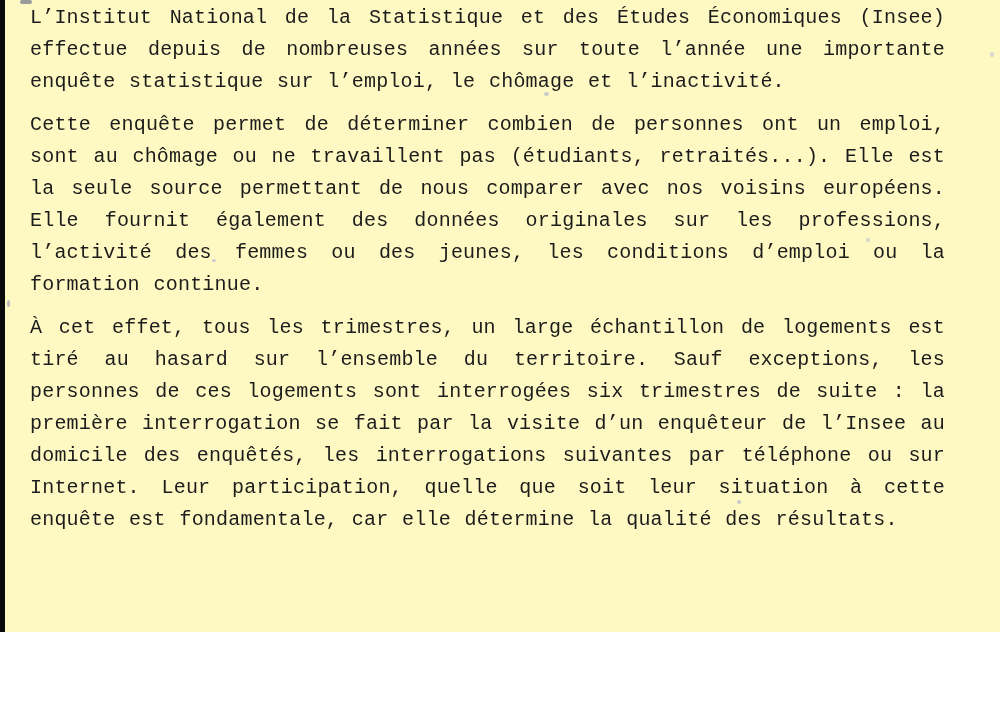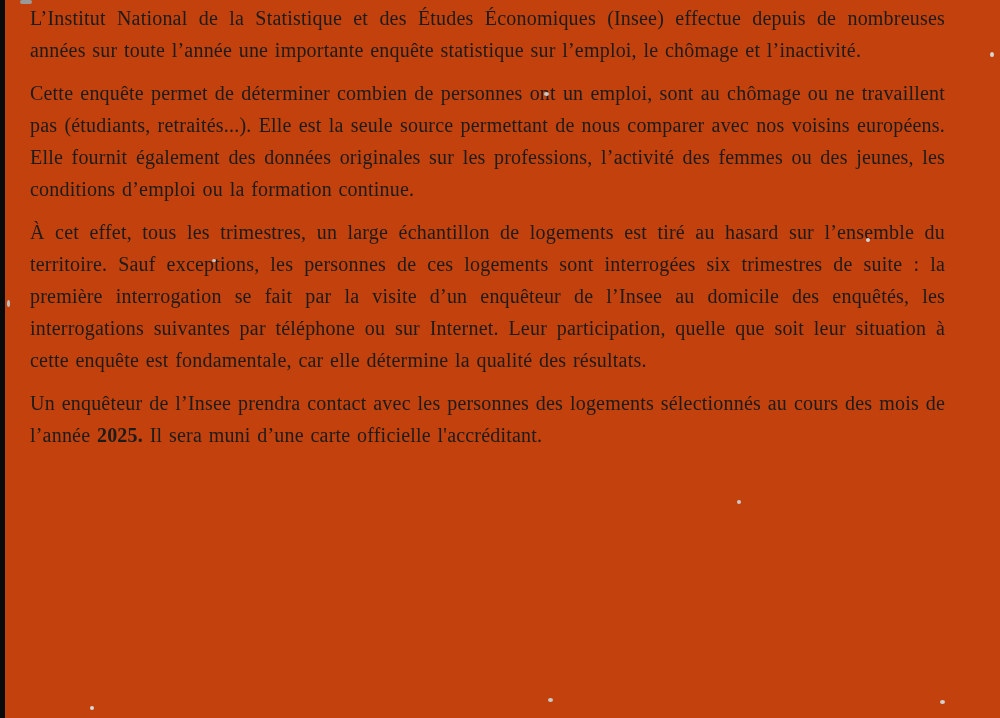--- a/index.html
+++ b/index.html
@@ -3,24 +3,24 @@
 <meta charset="utf-8">
 <style>
   html, body {
     margin: 0;
     padding: 0;
     background: #ffffff;
   }
   .page {
     position: relative;
     width: 1000px;
-    height: 718px;
-    background: #c2410c;
+    height: 632px;
+    background: #fef9c3;
     overflow: hidden;
-    font-family: Liberation Serif, serif;
+    font-family: Liberation Mono, monospace;
     color: #1c1c1c;
   }
   
   .scan-bar {
     position: absolute;
     left: 0;
     top: 0;
     width: 5px;
     height: 100%;
     background: #0a0a0a;
@@ -71,21 +71,20 @@
 
   <div class="content">
 
     <p>L’Institut National de la Statistique et des Études Économiques (Insee) effectue depuis de nombreuses années sur toute l’année une importante enquête statistique sur l’emploi, le chômage et l’inactivité.</p>
 
     <p>Cette enquête permet de déterminer combien de personnes ont un emploi, sont au chômage ou ne travaillent pas (étudiants, retraités...). Elle est la seule source permettant de nous comparer avec nos voisins européens. Elle fournit également des données originales sur les professions, l’activité des femmes ou des jeunes, les conditions d’emploi ou la formation continue.</p>
 
     <p>À cet effet, tous les trimestres, un large échantillon de logements est tiré au hasard sur l’ensemble du territoire. Sauf exceptions, les personnes de ces logements sont interrogées six trimestres de suite : la première interrogation se fait par la visite d’un enquêteur de l’Insee au domicile des enquêtés, les interrogations suivantes par téléphone ou sur Internet. Leur participation, quelle que soit leur situation à cette enquête est fondamentale, car elle détermine la qualité des résultats.</p>
 
 
-    <p><span>Un enquêteur de l’Insee prendra contact avec les personnes des logements sélectionnés au cours des mois de l’année </span><strong>2025.</strong><span> Il sera muni d’une carte officielle l'accréditant.</span></p>
 
 
   </div>
 
   <span class="speck s1"></span>
   <span class="speck s2"></span>
   <span class="speck s3"></span>
   <span class="speck s4"></span>
   <span class="speck s5"></span>
   <span class="speck s6"></span>

